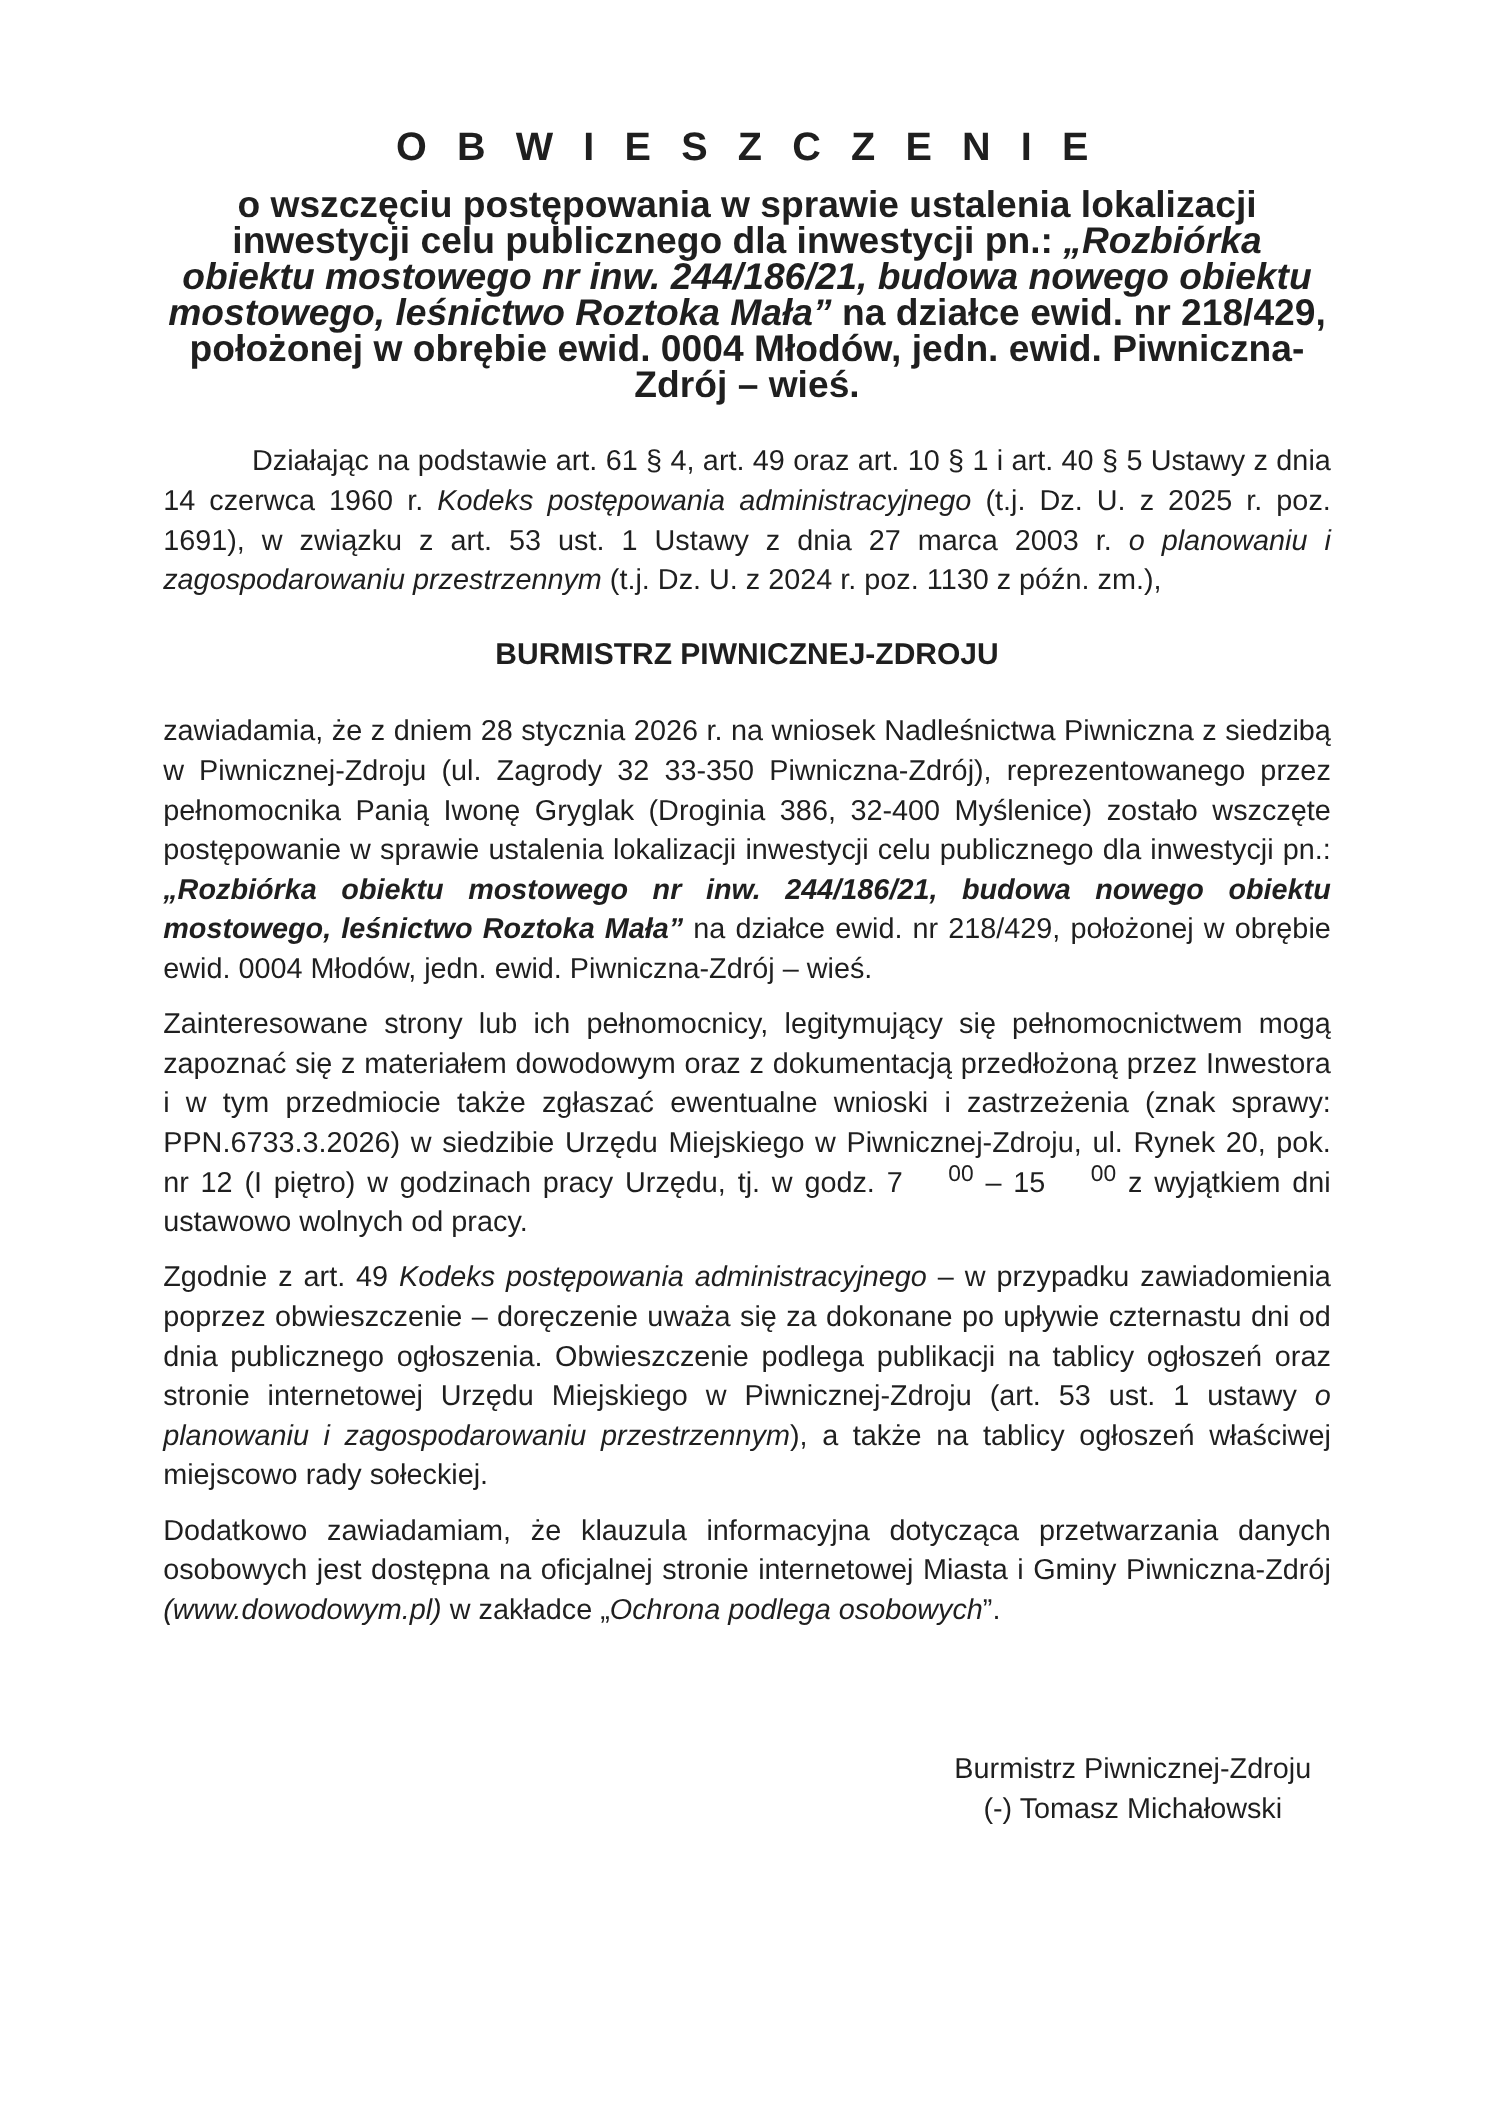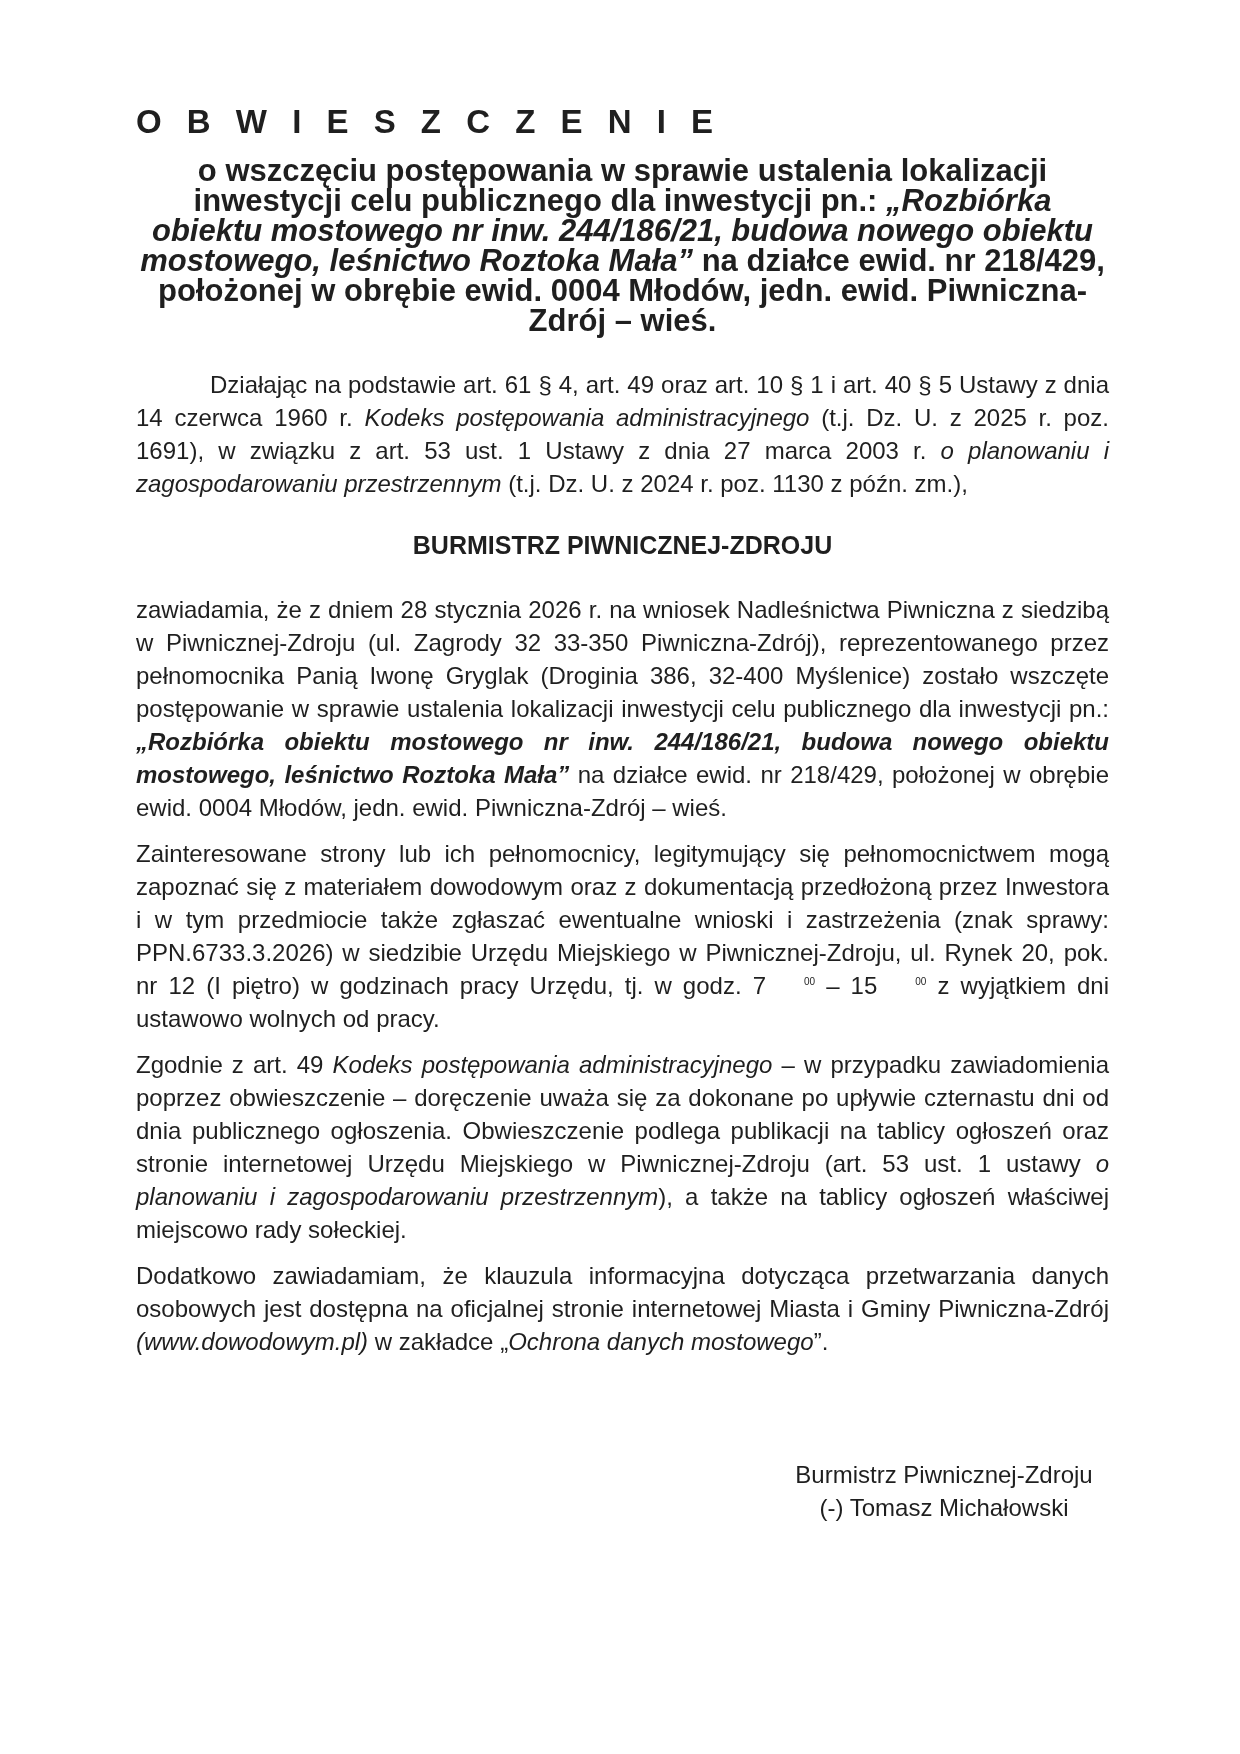--- a/index.html
+++ b/index.html
@@ -16,20 +16,21 @@
     background: #ffffff;
     color: #1f1f1f;
     font-family: "Liberation Sans", "DejaVu Sans", sans-serif;
     padding: 103px 131px 0 136px;
     overflow: hidden;
   }
   .title {
     font-size: 33px;
     font-weight: 700;
     letter-spacing: 8px;
+    text-align: center;
     margin: 0 0 15px 0;
   }
   .subtitle {
     font-size: 27px;
     font-weight: 700;
     text-align: center;
     margin: 0 0 28px 0;
   }
   .date-line {
     font-size: 24px;
@@ -55,21 +56,21 @@
   .issuer {
     font-size: 25px;
     font-weight: 700;
     text-align: center;
     margin: 31px 0 33px 0;
   }
   .i  { font-style: italic; }
   .b  { font-weight: 400; }
   .bi { font-weight: 700; font-style: italic; }
   sup {
-    font-size: 10px;
+    font-size: 19px;
     line-height: 0;
     vertical-align: super;
     margin-left: 38px;
   }
   .signature {
     width: 330px;
     margin: 100px 0 0 auto;
     text-align: center;
     font-size: 24px;
     line-height: 33px;
@@ -89,20 +90,20 @@
   <p class="par first-indent"><span>Działając na podstawie art. 61 § 4, art. 49 oraz art. 10 § 1 i art. 40 § 5 Ustawy z dnia 14 czerwca 1960 r. </span><span class="i">Kodeks postępowania administracyjnego</span><span> (t.j. Dz. U. z 2025 r. poz. 1691), w związku z art. 53 ust. 1 Ustawy z dnia 27 marca 2003 r. </span><span class="i">o planowaniu i zagospodarowaniu przestrzennym</span><span> (t.j. Dz. U. z 2024 r. poz. 1130 z późn. zm.),</span></p>
 
   <p class="issuer">BURMISTRZ PIWNICZNEJ-ZDROJU</p>
 
   <p class="par"><span class="b">zawiadamia</span><span>, że z dniem </span><span class="b">28 stycznia 2026 r.</span><span> na wniosek </span><span class="b">Nadleśnictwa Piwniczna</span><span> z siedzibą w Piwnicznej-Zdroju (ul. Zagrody 32 33-350 Piwniczna-Zdrój), reprezentowanego przez pełnomocnika Panią Iwonę Gryglak (Droginia 386, 32-400 Myślenice) zostało wszczęte postępowanie w sprawie ustalenia lokalizacji inwestycji celu publicznego dla inwestycji pn.: </span><span class="bi">„Rozbiórka obiektu mostowego nr inw. 244/186/21, budowa nowego obiektu mostowego, leśnictwo Roztoka Mała”</span><span> na działce ewid. nr </span><span class="b">218/429,</span><span> położonej w obrębie ewid. </span><span class="b">0004 Młodów</span><span>, jedn. ewid. Piwniczna-Zdrój – wieś.</span></p>
 
   <p class="par"><span>Zainteresowane strony lub ich pełnomocnicy, legitymujący się pełnomocnictwem mogą zapoznać się z materiałem dowodowym oraz z dokumentacją przedłożoną przez Inwestora i w tym przedmiocie także zgłaszać ewentualne wnioski i zastrzeżenia (znak sprawy: PPN.6733.3.2026) w siedzibie Urzędu Miejskiego w Piwnicznej-Zdroju, ul. Rynek 20, pok. nr 12 (I piętro) w godzinach pracy Urzędu, tj. w godz. 7</span><sup>00</sup><span> – 15</span><sup>00</sup><span> z wyjątkiem dni ustawowo wolnych od pracy.</span></p>
 
   <p class="par"><span>Zgodnie z art. 49 </span><span class="i">Kodeks postępowania administracyjnego</span><span> – w przypadku zawiadomienia poprzez obwieszczenie – doręczenie uważa się za dokonane po upływie czternastu dni od dnia publicznego ogłoszenia. Obwieszczenie podlega publikacji na tablicy ogłoszeń oraz stronie internetowej Urzędu Miejskiego w Piwnicznej-Zdroju (art. 53 ust. 1 ustawy </span><span class="i">o planowaniu i zagospodarowaniu przestrzennym</span><span>), a także na tablicy ogłoszeń właściwej miejscowo rady sołeckiej.</span></p>
 
-  <p class="par"><span>Dodatkowo zawiadamiam, że klauzula informacyjna dotycząca przetwarzania danych osobowych jest dostępna na oficjalnej stronie internetowej Miasta i Gminy Piwniczna-Zdrój </span><span class="i">(www.dowodowym.pl)</span><span> w zakładce „</span><span class="i">Ochrona danych mostowego</span><span>”.</span></p>
+  <p class="par"><span>Dodatkowo zawiadamiam, że klauzula informacyjna dotycząca przetwarzania danych osobowych jest dostępna na oficjalnej stronie internetowej Miasta i Gminy Piwniczna-Zdrój </span><span class="i">(www.dowodowym.pl)</span><span> w zakładce „</span><span class="i">Ochrona podlega osobowych</span><span>”.</span></p>
 
   <div class="signature">
     <div>Burmistrz Piwnicznej-Zdroju</div>
     <div>(-) Tomasz Michałowski</div>
   </div>
 
 </div>
 
 </body></html>

